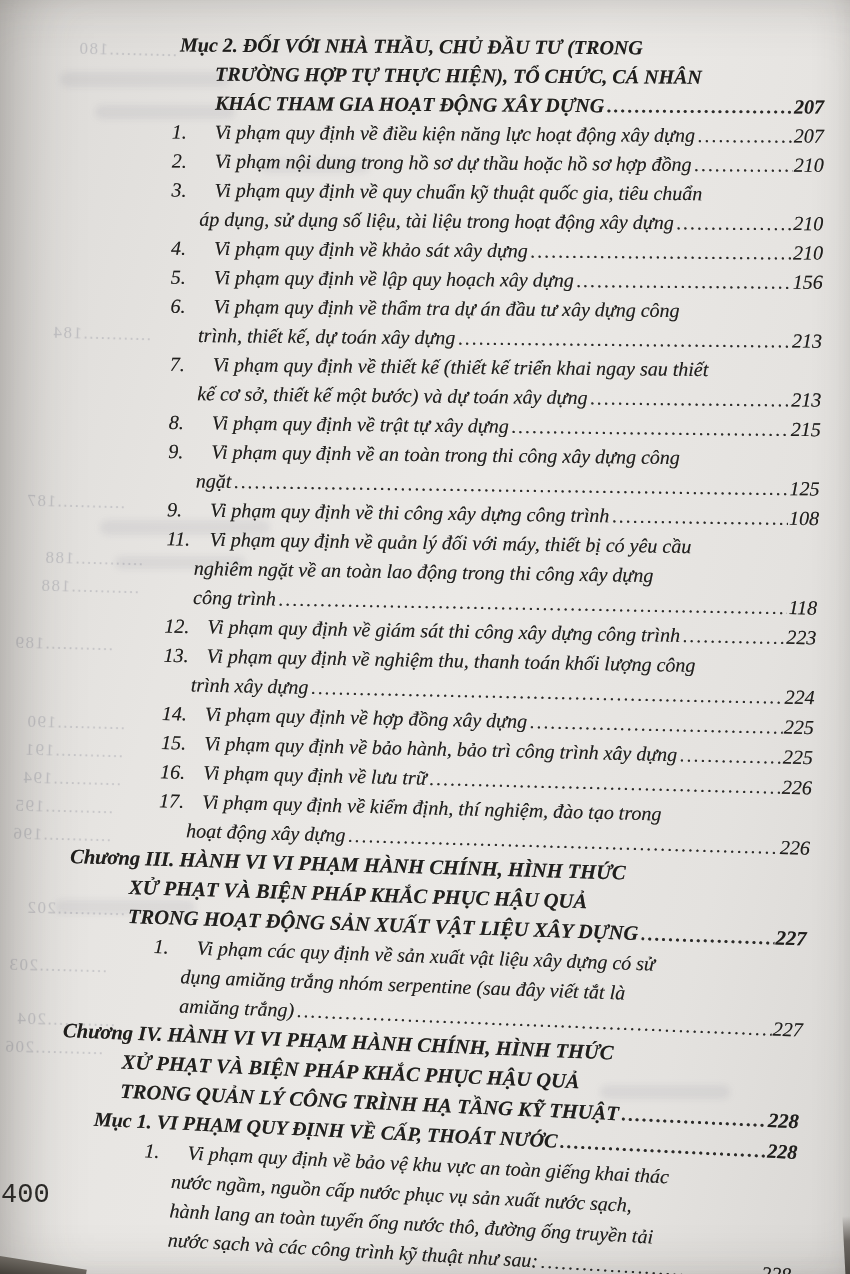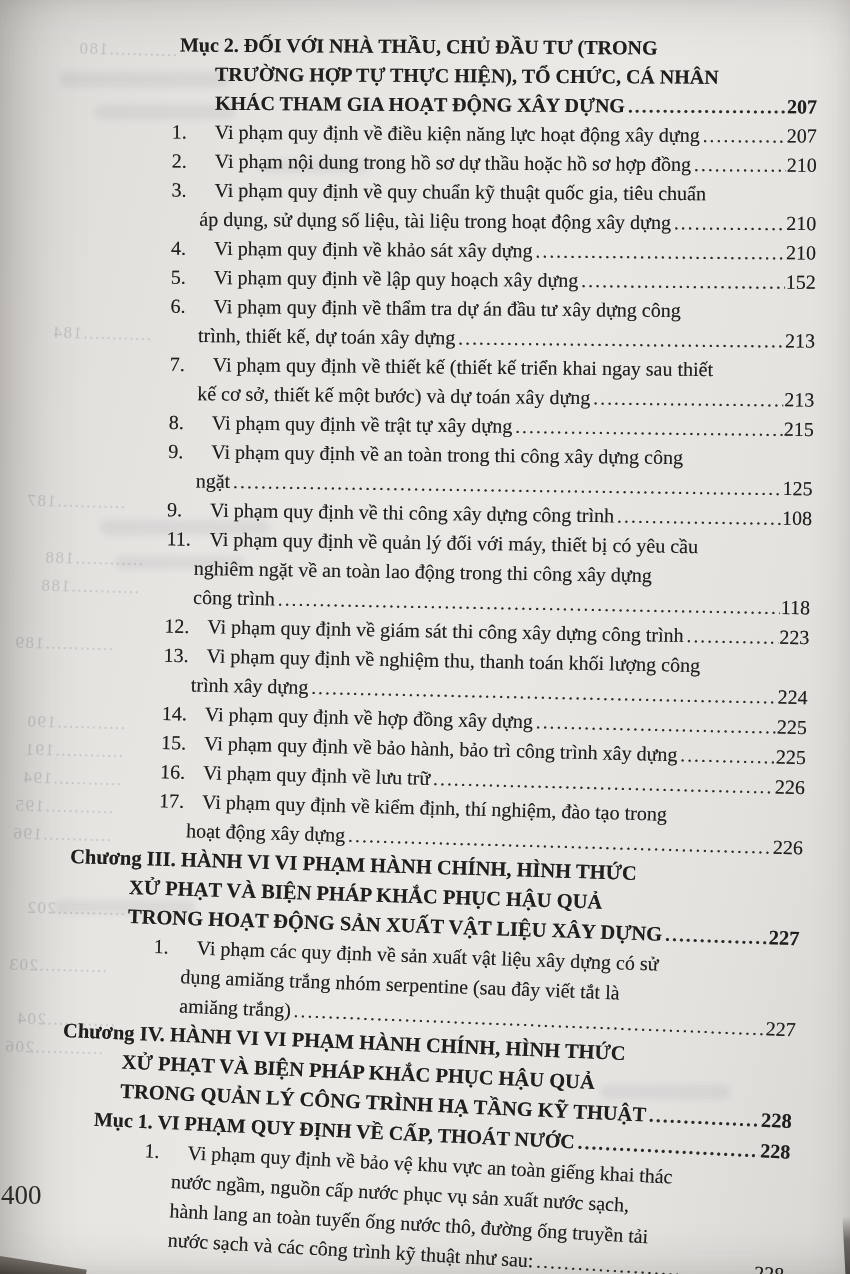--- a/index.html
+++ b/index.html
@@ -11,42 +11,42 @@
     color:#201f1d;
   }
   .photo::before{
     content:"";position:absolute;inset:0;z-index:5;pointer-events:none;
     box-shadow:
       inset 55px 0 70px -45px rgba(60,55,50,.35),
       inset -25px 0 45px -30px rgba(60,55,50,.20),
       inset 0 45px 60px -45px rgba(60,55,50,.16),
       inset 0 -35px 55px -40px rgba(60,55,50,.18);
   }
-  .toc{position:absolute;left:85px;top:30px;right:33px;z-index:2;}
+  .toc{position:absolute;left:85px;top:30px;right:26px;z-index:2;font-style:italic;}
   .line{
     display:flex;align-items:baseline;height:29px;line-height:29px;
     font-size:20px;white-space:nowrap;transform-origin:0 60%;
     text-shadow:0 0 .5px rgba(40,38,35,.55);
   }
   .line .num{display:inline-block;width:43px;flex:none;}
   .line .txt{flex:none;}
   .line .leader{
     flex:1 1 auto;overflow:hidden;white-space:nowrap;
     letter-spacing:2.2px;margin:0 1px 0 3px;font-size:19px;color:#2b2a28;
   }
   .line .pg{flex:none;}
   .line.sect{font-weight:700;}
   .line.chap{font-weight:700;font-size:20.5px;}
   .smudge{position:absolute;background:rgba(105,110,130,.10);border-radius:8px;filter:blur(3px);z-index:1;}
   .ghost{
     position:absolute;transform:scaleX(-1) rotate(-1.5deg);
     font-size:17px;letter-spacing:1.5px;color:rgba(95,100,120,.25);
     filter:blur(.7px);z-index:1;white-space:nowrap;
   }
-  .footer-num{position:absolute;left:1px;top:1180px;font-size:27px;z-index:2;color:#2a2927;}
+  .footer-num{position:absolute;left:1px;top:1180px;font-size:27px;z-index:2;color:#2a2927;font-family:Liberation Mono, monospace;}
   .desk{
     position:absolute;left:-12px;top:1254px;width:100px;height:40px;z-index:6;
     background:linear-gradient(180deg,#6e6962,#39352f 55%,#23201d);
     transform:rotate(9deg);transform-origin:0 0;
   }
   .sliver{
     position:absolute;right:-2px;top:1216px;width:8px;height:62px;z-index:6;
     background:linear-gradient(180deg,rgba(90,85,80,0),#6d6863 40%,#4a4540);
     transform:rotate(-3deg);
   }
@@ -129,21 +129,21 @@
           <span class="txt">Vi phạm quy định về khảo sát xây dựng</span>
           <span class="leader">....................................................................................................................................................................................</span>
           <span class="pg">210</span>
         </div>
       </div>
       <div>
         <div class="line" style="padding-left: 87px; transform: translateX(-1.21832px) rotate(0.46041deg);">
           <span class="num">5.</span>
           <span class="txt">Vi phạm quy định về lập quy hoạch xây dựng</span>
           <span class="leader">....................................................................................................................................................................................</span>
-          <span class="pg">152</span>
+          <span class="pg">156</span>
         </div>
       </div>
       <div>
         <div class="line" style="padding-left: 87px; transform: translateX(-1.54194px) rotate(0.489738deg);">
           <span class="num">6.</span>
           <span class="txt">Vi phạm quy định về thẩm tra dự án đầu tư xây dựng công</span>
         </div>
         <div class="line" style="padding-left: 115px; transform: translateX(-1.90363px) rotate(0.522516deg);">
           <span class="txt">trình, thiết kế, dự toán xây dựng</span>
           <span class="leader">....................................................................................................................................................................................</span>

